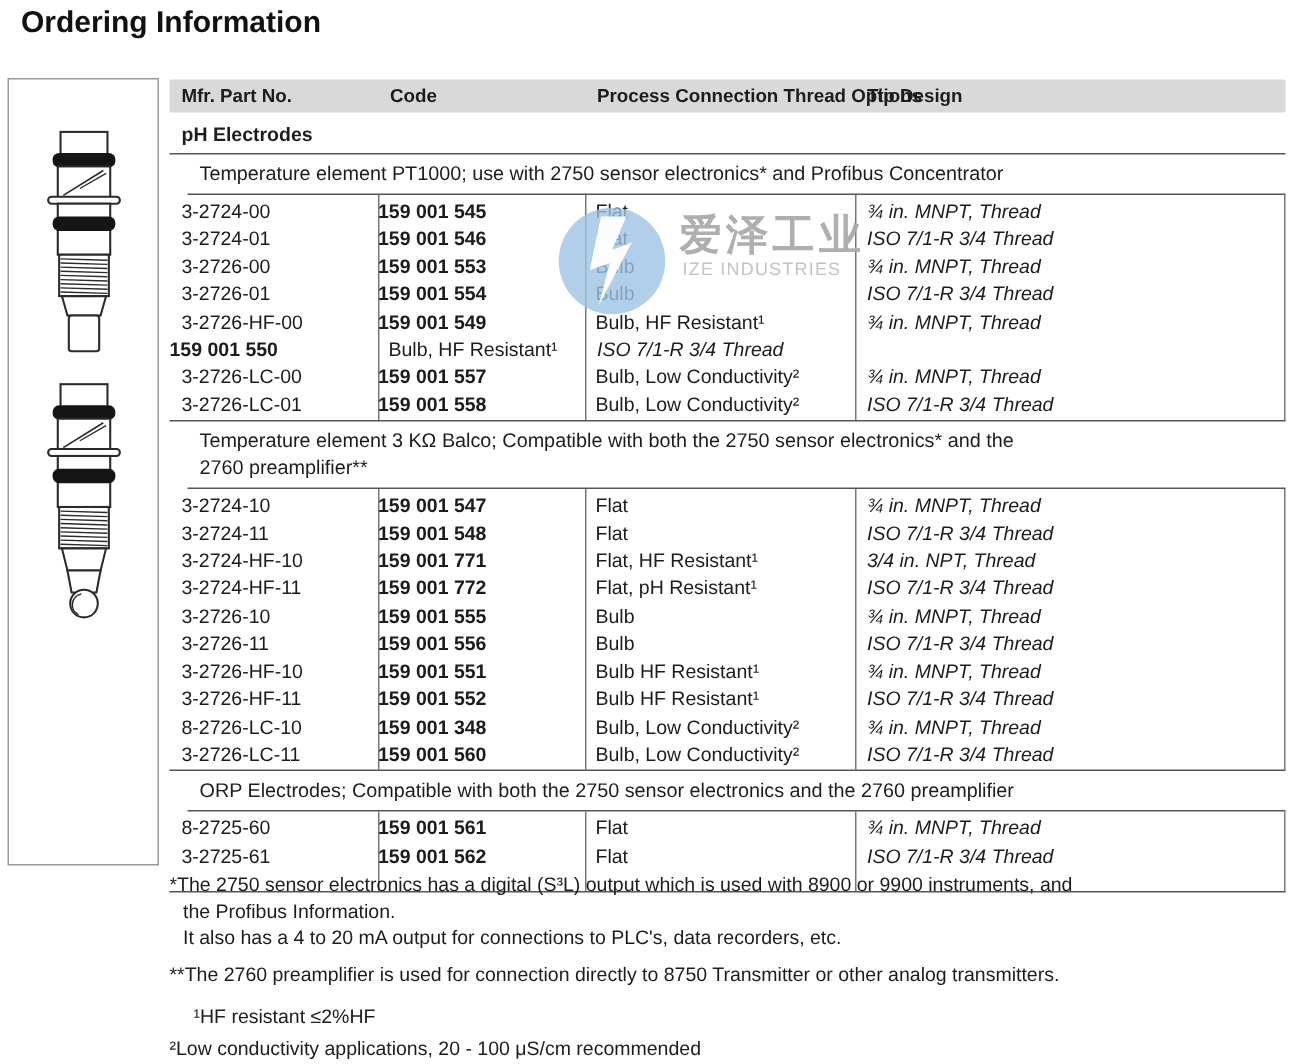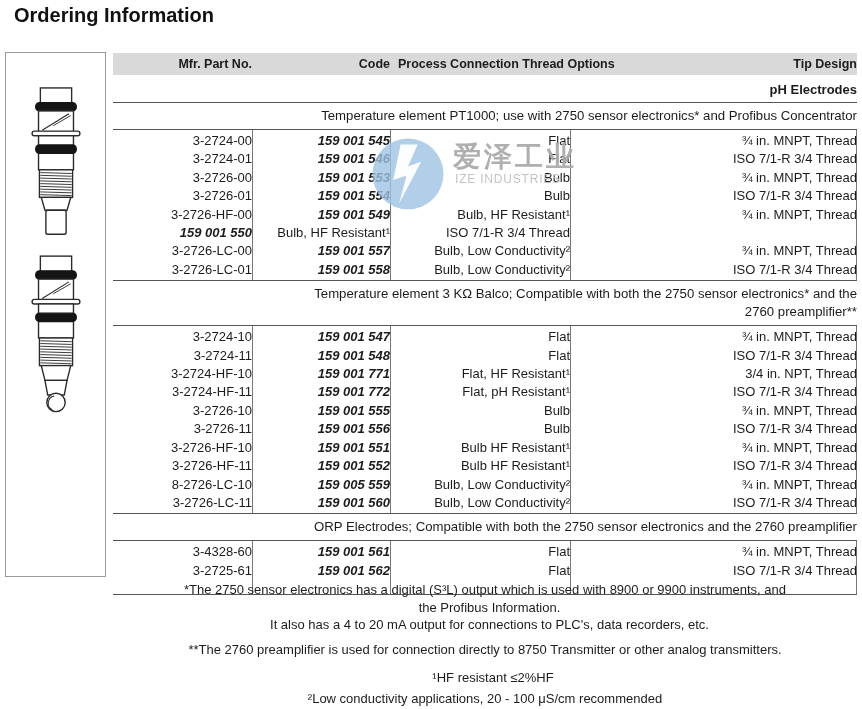--- a/index.html
+++ b/index.html
@@ -14,52 +14,53 @@
   
   .figure-box {
     position:absolute; left:5px; top:52px; width:101px; height:525px;
     border:1px solid #9a9a9a; box-sizing:border-box;
     display:flex; flex-direction:column; align-items:center;
   }
   .figure-box svg { display:block; }
   .electrode-1 { margin-top:33px; }
   .electrode-2 { margin-top:16px; }
   
-  .table-wrap { position:absolute; left:113px; top:53px; width:744px;text-align:right; }
+  .table-wrap { position:absolute; left:113px; top:53px; width:744px; }
   .thead {
     display:grid; grid-template-columns:139px 138px 180px 287px;
     background:#d9d9d9; height:22px; align-items:center;
     font-weight:bold; font-size:12.5px;
   }
   .thead .hc { padding-left:8px; white-space:nowrap; }
   .subheader {
     font-weight:bold; font-size:13px; padding:7px 0 5px 8px;
     border-bottom:1px solid #555;
   }
   .group-header {
     font-size:13.2px; padding:4px 0 4px 8px; line-height:18px;
     border-bottom:1px solid #555;
+    margin-left:12px;
   }
   .rows {
     position:relative; border-bottom:1px solid #555; border-right:1px solid #777;
     padding:2px 0 1px 0;
     background-image:linear-gradient(#777,#777),linear-gradient(#777,#777),linear-gradient(#777,#777);
     background-size:1px 100%,1px 100%,1px 100%;
     background-position:139px 0,277px 0,457px 0;
     background-repeat:no-repeat;
   }
   .trow { display:grid; grid-template-columns:139px 138px 180px 287px; }
   .tcell { font-size:13px; line-height:18.4px; white-space:nowrap; overflow:hidden; }
   .tcell.c0 { padding-left:8px; }
-  .tcell.c1 { padding-left:10px; font-weight:bold;font-style:italic; }
+  .tcell.c1 { padding-left:0; font-weight:bold; }
   .tcell.c2 { padding-left:7px; }
-  .tcell.c3 { padding-left:8px; }
+  .tcell.c3 { padding-left:8px;font-style:italic; }
   .trow.spacer .tcell { height:13px; }
   
-  .footnotes { position:absolute; left:113px; top:581px; width:744px; font-size:13px; line-height:17.5px;text-align:center; }
+  .footnotes { position:absolute; left:113px; top:581px; width:744px; font-size:13px; line-height:17.5px; }
   .fn-indent { padding-left:9px; }
   .fn-2760 { margin-top:7px; }
   .fn-hf { margin-top:11px;margin-left:16px; }
   .fn-lc { margin-top:3px; }
   
   .watermark { position:absolute; left:0; top:0; width:753px; height:709px; pointer-events:none; z-index:5; }
   .wm-logo { position:absolute; left:371px; top:136px; }
   .wm-cn {
     position:absolute; left:453px; top:138px; font-size:28px; font-weight:bold;
     color:#ababab; letter-spacing:3px; opacity:0.95; white-space:nowrap;
@@ -242,37 +243,37 @@
             <div class="tcell c3">¾ in. MNPT, Thread</div>
           </div>
           <div class="trow">
             <div class="tcell c0">3-2726-HF-11</div>
             <div class="tcell c1">159 001 552</div>
             <div class="tcell c2">Bulb HF Resistant¹</div>
             <div class="tcell c3">ISO 7/1-R 3/4 Thread</div>
           </div>
           <div class="trow">
             <div class="tcell c0">8-2726-LC-10</div>
-            <div class="tcell c1">159 005 559</div>
+            <div class="tcell c1">159 001 348</div>
             <div class="tcell c2">Bulb, Low Conductivity²</div>
             <div class="tcell c3">¾ in. MNPT, Thread</div>
           </div>
           <div class="trow">
             <div class="tcell c0">3-2726-LC-11</div>
             <div class="tcell c1">159 001 560</div>
             <div class="tcell c2">Bulb, Low Conductivity²</div>
             <div class="tcell c3">ISO 7/1-R 3/4 Thread</div>
           </div>
         </div>
         <div class="group-header">
           <div>ORP Electrodes; Compatible with both the 2750 sensor electronics and the 2760 preamplifier</div>
         </div>
         <div class="rows">
           <div class="trow">
-            <div class="tcell c0">3-4328-60</div>
+            <div class="tcell c0">8-2725-60</div>
             <div class="tcell c1">159 001 561</div>
             <div class="tcell c2">Flat</div>
             <div class="tcell c3">¾ in. MNPT, Thread</div>
           </div>
           <div class="trow">
             <div class="tcell c0">3-2725-61</div>
             <div class="tcell c1">159 001 562</div>
             <div class="tcell c2">Flat</div>
             <div class="tcell c3">ISO 7/1-R 3/4 Thread</div>
           </div>

